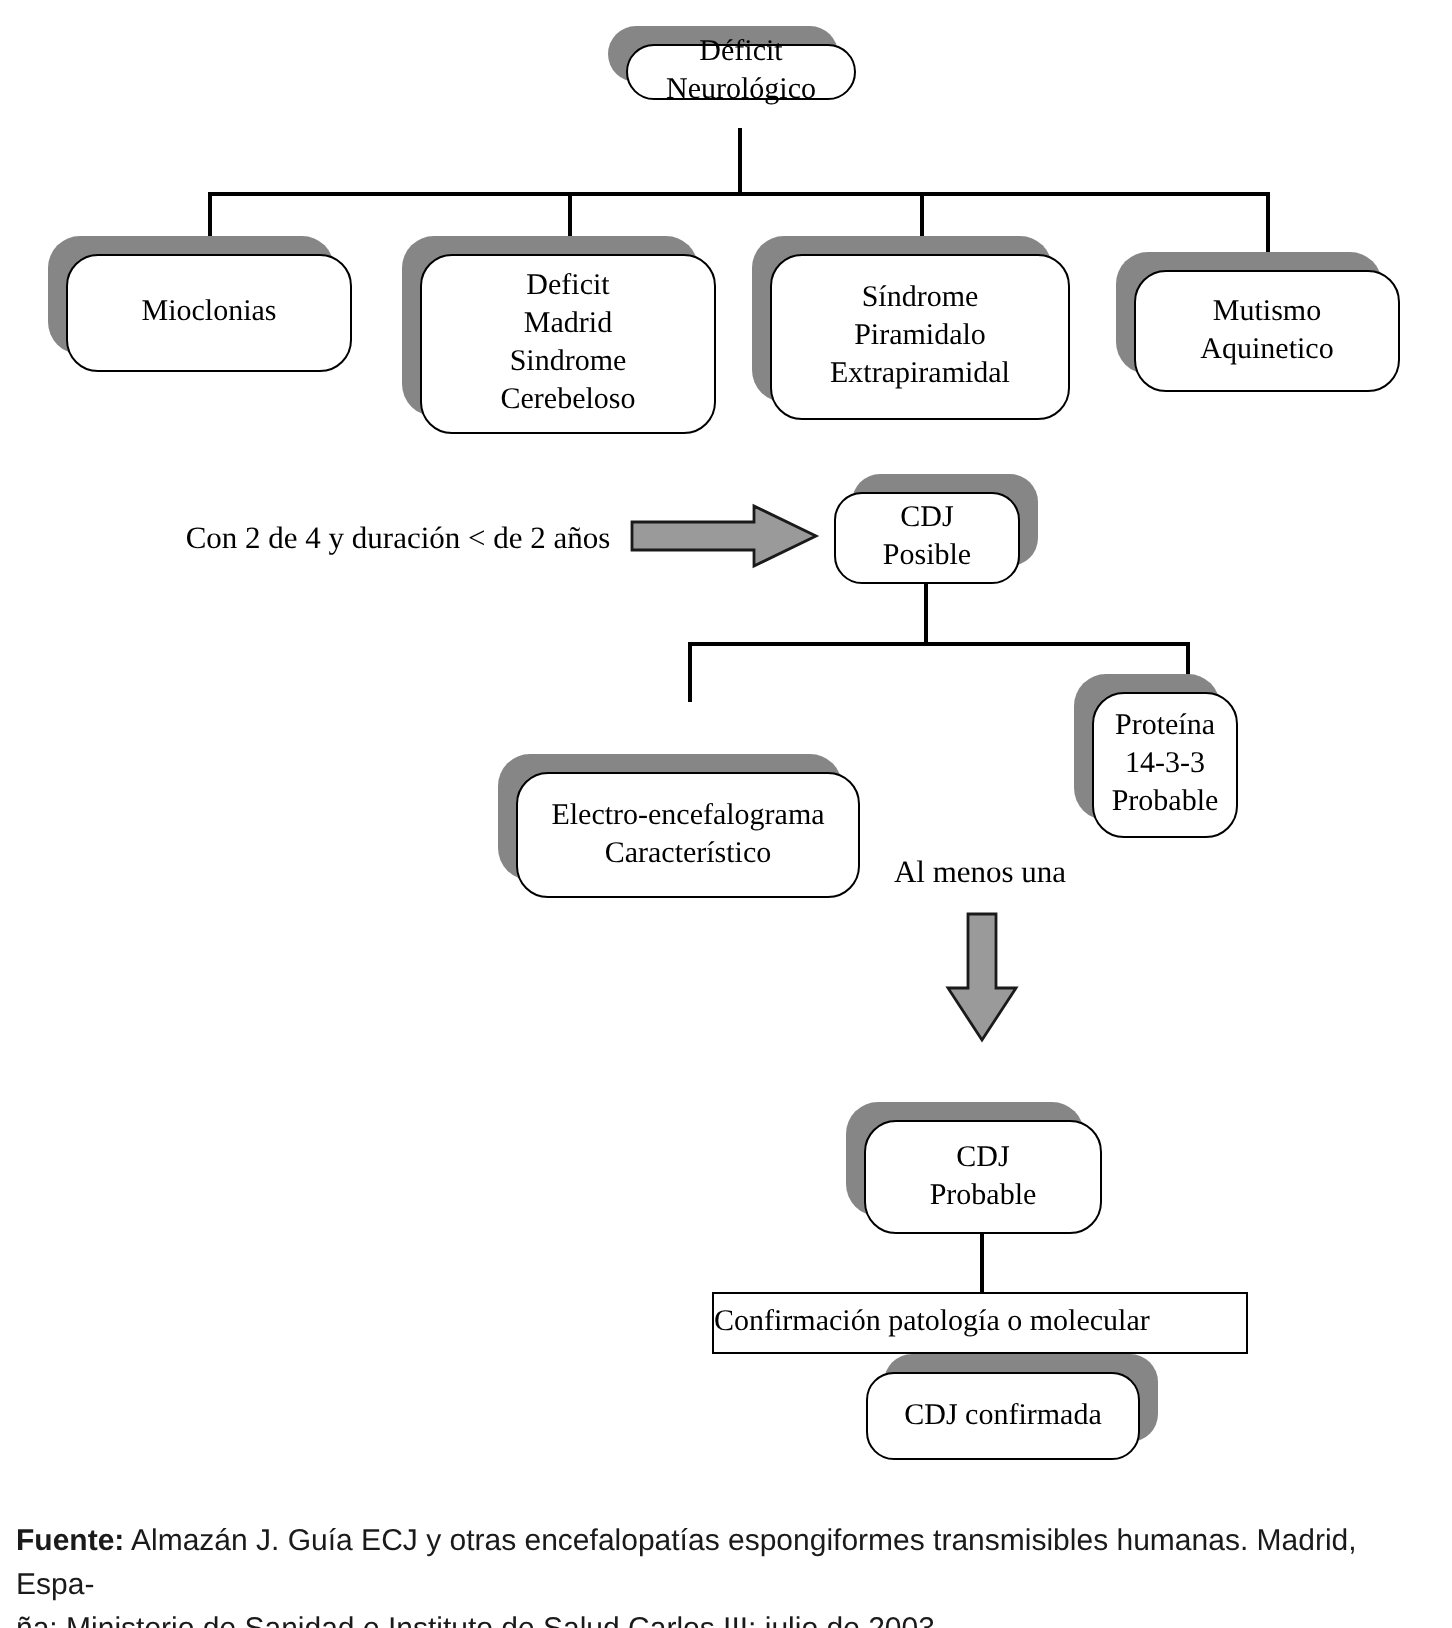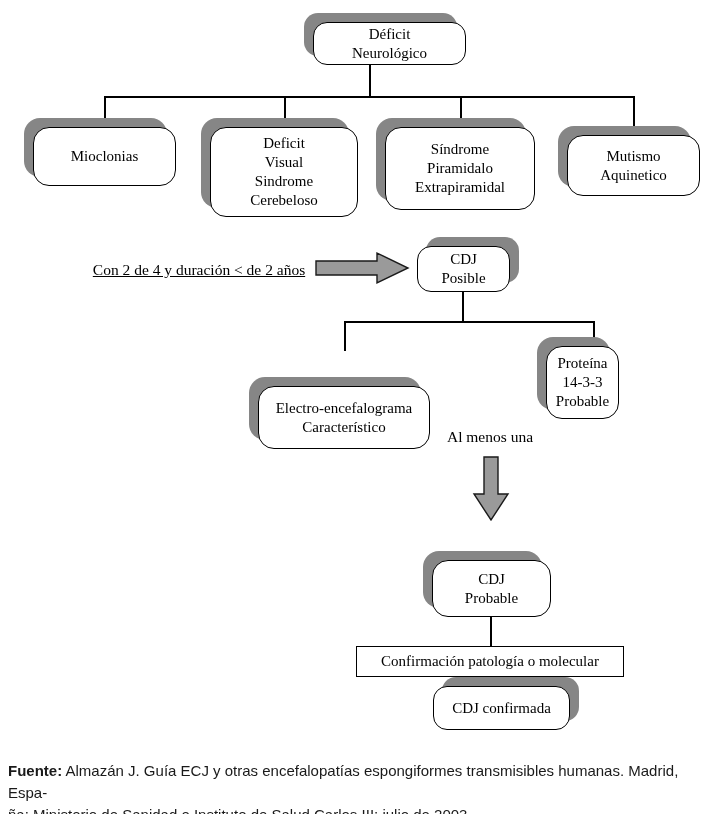--- a/index.html
+++ b/index.html
@@ -21,21 +21,21 @@
   
   .line{position:absolute;background:#000;}
   .v{width:1.5px;}
   .h{height:1.5px;}
 
   
   .label{position:absolute;font-size:15.5px;text-align:center;line-height:18px;}
 
   
   .rect-box{position:absolute;background:#ffffff;border:1.3px solid #000;
-            display:flex;align-items:center;justify-content:center;
+            display:flex;align-items:center;justify-content:flex-start;
             font-size:15px;box-sizing:border-box;}
 
   
   .arrow-svg{position:absolute;overflow:visible;}
 
   
   .footer{position:absolute;font-family:"Liberation Sans",sans-serif;
           font-size:15px;line-height:22px;color:#1a1a1a;}
   .footer b{font-weight:700;}
 </style>
@@ -52,40 +52,40 @@
   <div class="line v" style="left:633px;top:96px;height:30px;"></div>
 
   <div class="line v" style="left:462px;top:290px;height:32px;"></div>
   <div class="line h" style="left:344px;top:321px;width:249px;"></div>
   <div class="line v" style="left:344px;top:321px;height:30px;"></div>
   <div class="line v" style="left:593px;top:321px;height:26px;"></div>
 
   <div class="line v" style="left:490px;top:615px;height:32px;"></div>
   <div class="line v" style="left:490px;top:676px;height:32px;"></div>
 
-  <div class="node shadow-ul r14" style="left:313px;top:22px;width:115px;height:43px;padding-left:38px;">
+  <div class="node shadow-ul r14" style="left:313px;top:22px;width:115px;height:28px;">
     <div class="node-shadow"></div>
     <div class="node-box">
       <span>Déficit</span>
       <span>Neurológico</span>
     </div>
   </div>
 
   <div class="node shadow-ul" style="left:33px;top:127px;width:143px;height:59px;">
     <div class="node-shadow"></div>
     <div class="node-box">
       <span>Mioclonias</span>
     </div>
   </div>
 
   <div class="node shadow-ul" style="left:210px;top:127px;width:148px;height:90px;">
     <div class="node-shadow"></div>
     <div class="node-box">
       <span>Deficit</span>
-      <span>Visual</span>
+      <span>Madrid</span>
       <span>Sindrome</span>
       <span>Cerebeloso</span>
     </div>
   </div>
 
   <div class="node shadow-ul" style="left:385px;top:127px;width:150px;height:83px;">
     <div class="node-shadow"></div>
     <div class="node-box">
       <span>Síndrome</span>
       <span>Piramidalo</span>
@@ -94,21 +94,21 @@
   </div>
 
   <div class="node shadow-ul" style="left:567px;top:125px;width:133px;height:61px;margin-top:10px;">
     <div class="node-shadow"></div>
     <div class="node-box">
       <span>Mutismo</span>
       <span>Aquinetico</span>
     </div>
   </div>
 
-  <div class="label" style="left:80px;top:261px;width:238px;text-decoration:underline;">Con 2 de 4 y duración &lt; de 2 años</div>
+  <div class="label" style="left:80px;top:261px;width:238px;">Con 2 de 4 y duración &lt; de 2 años</div>
 
   <svg class="arrow-svg" style="left:315px;top:250px;" width="96" height="37" viewBox="0 0 96 37">
     <polygon points="1,11 62,11 62,3 93,18 62,33 62,25 1,25" fill="#9a9a9a" stroke="#1a1a1a" stroke-width="1.4"></polygon>
   </svg>
 
   <div class="node shadow-ur r14" style="left:417px;top:246px;width:93px;height:46px;">
     <div class="node-shadow"></div>
     <div class="node-box">
       <span>CDJ</span>
       <span>Posible</span>

